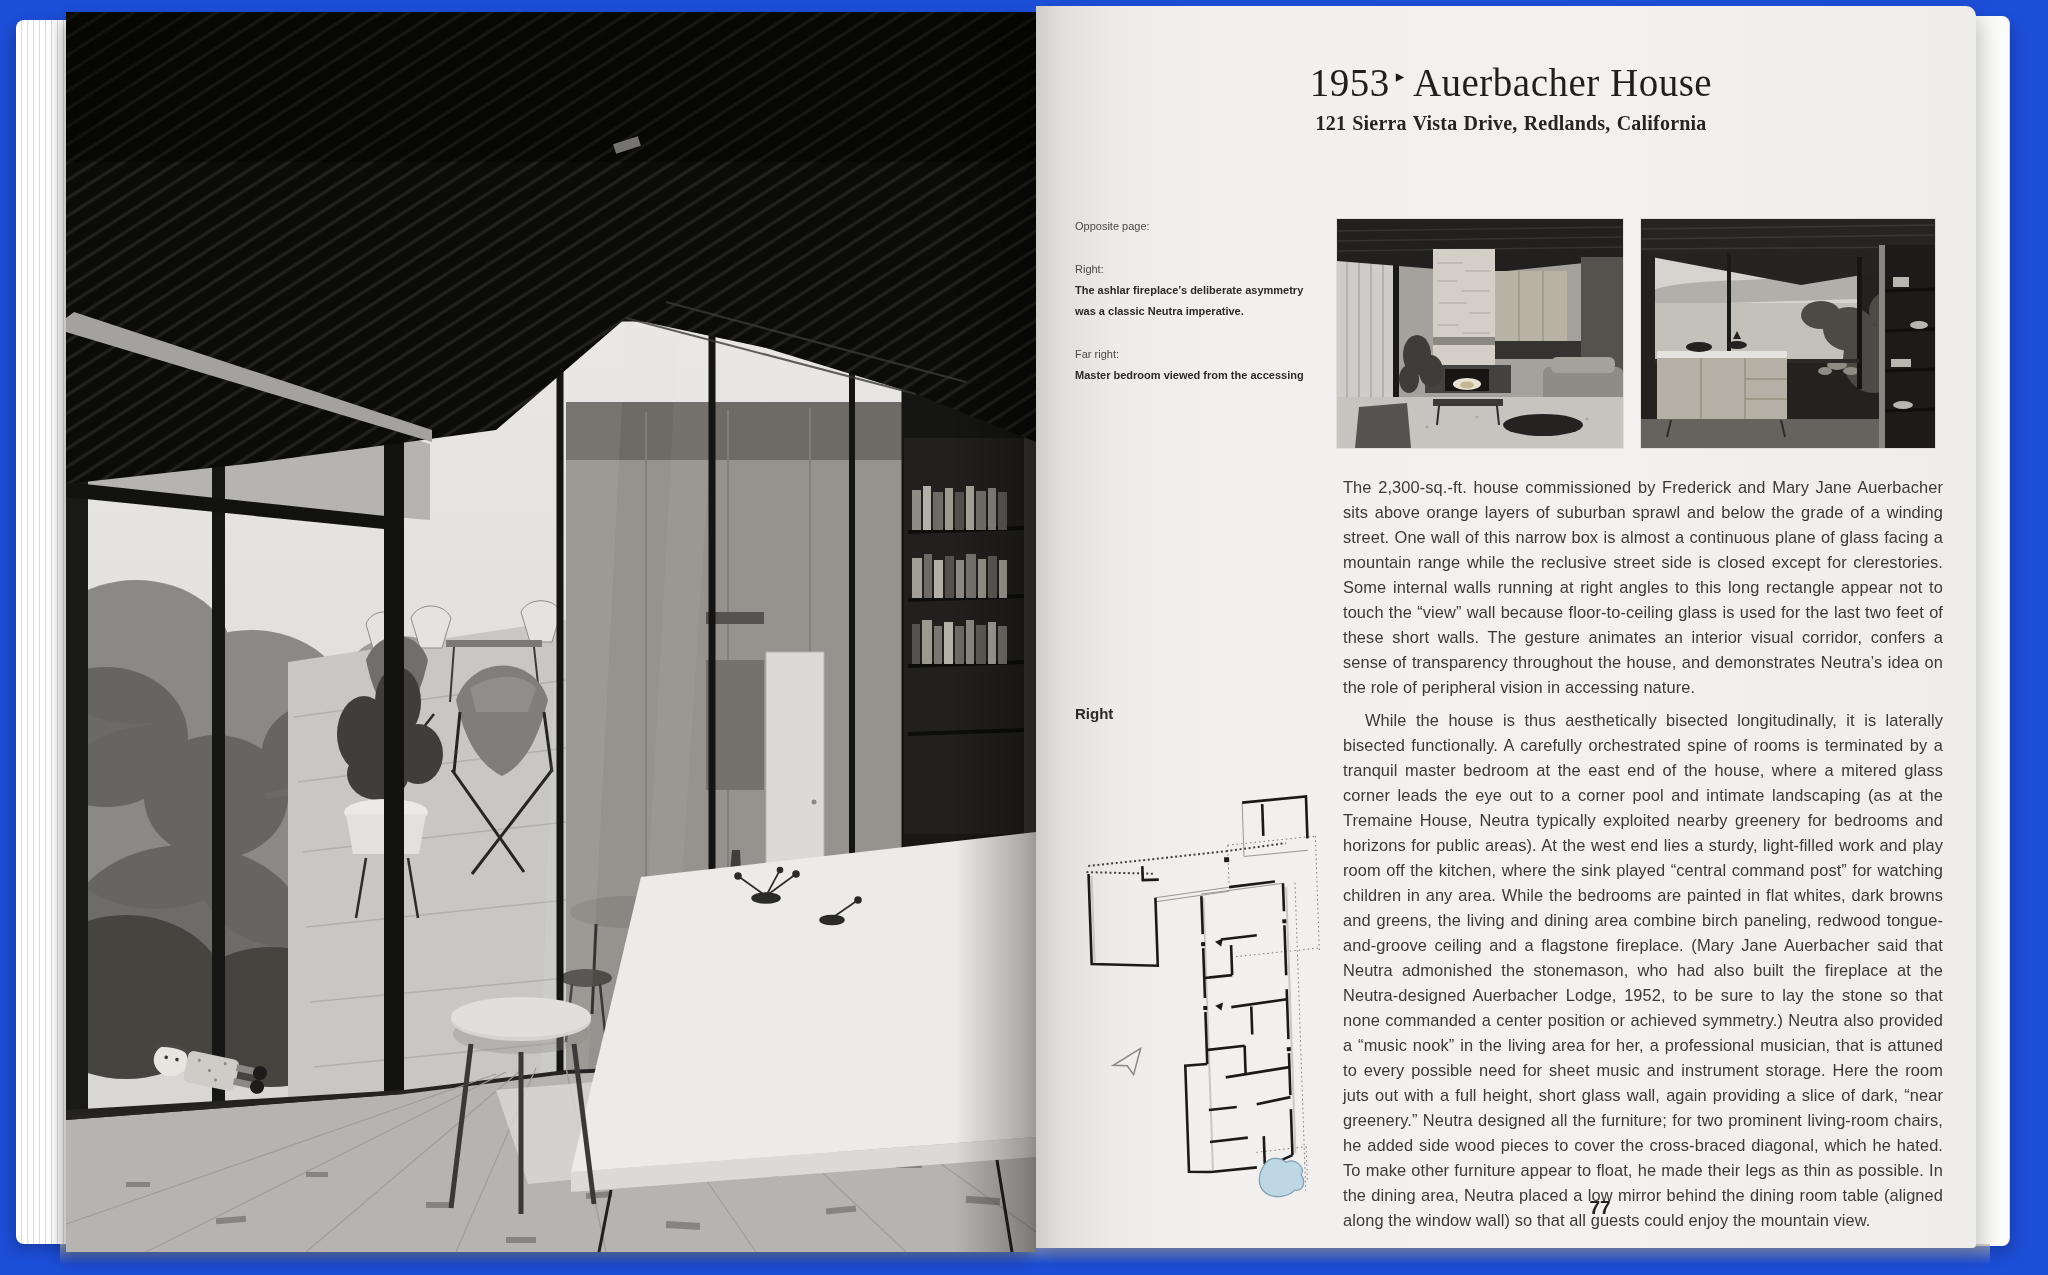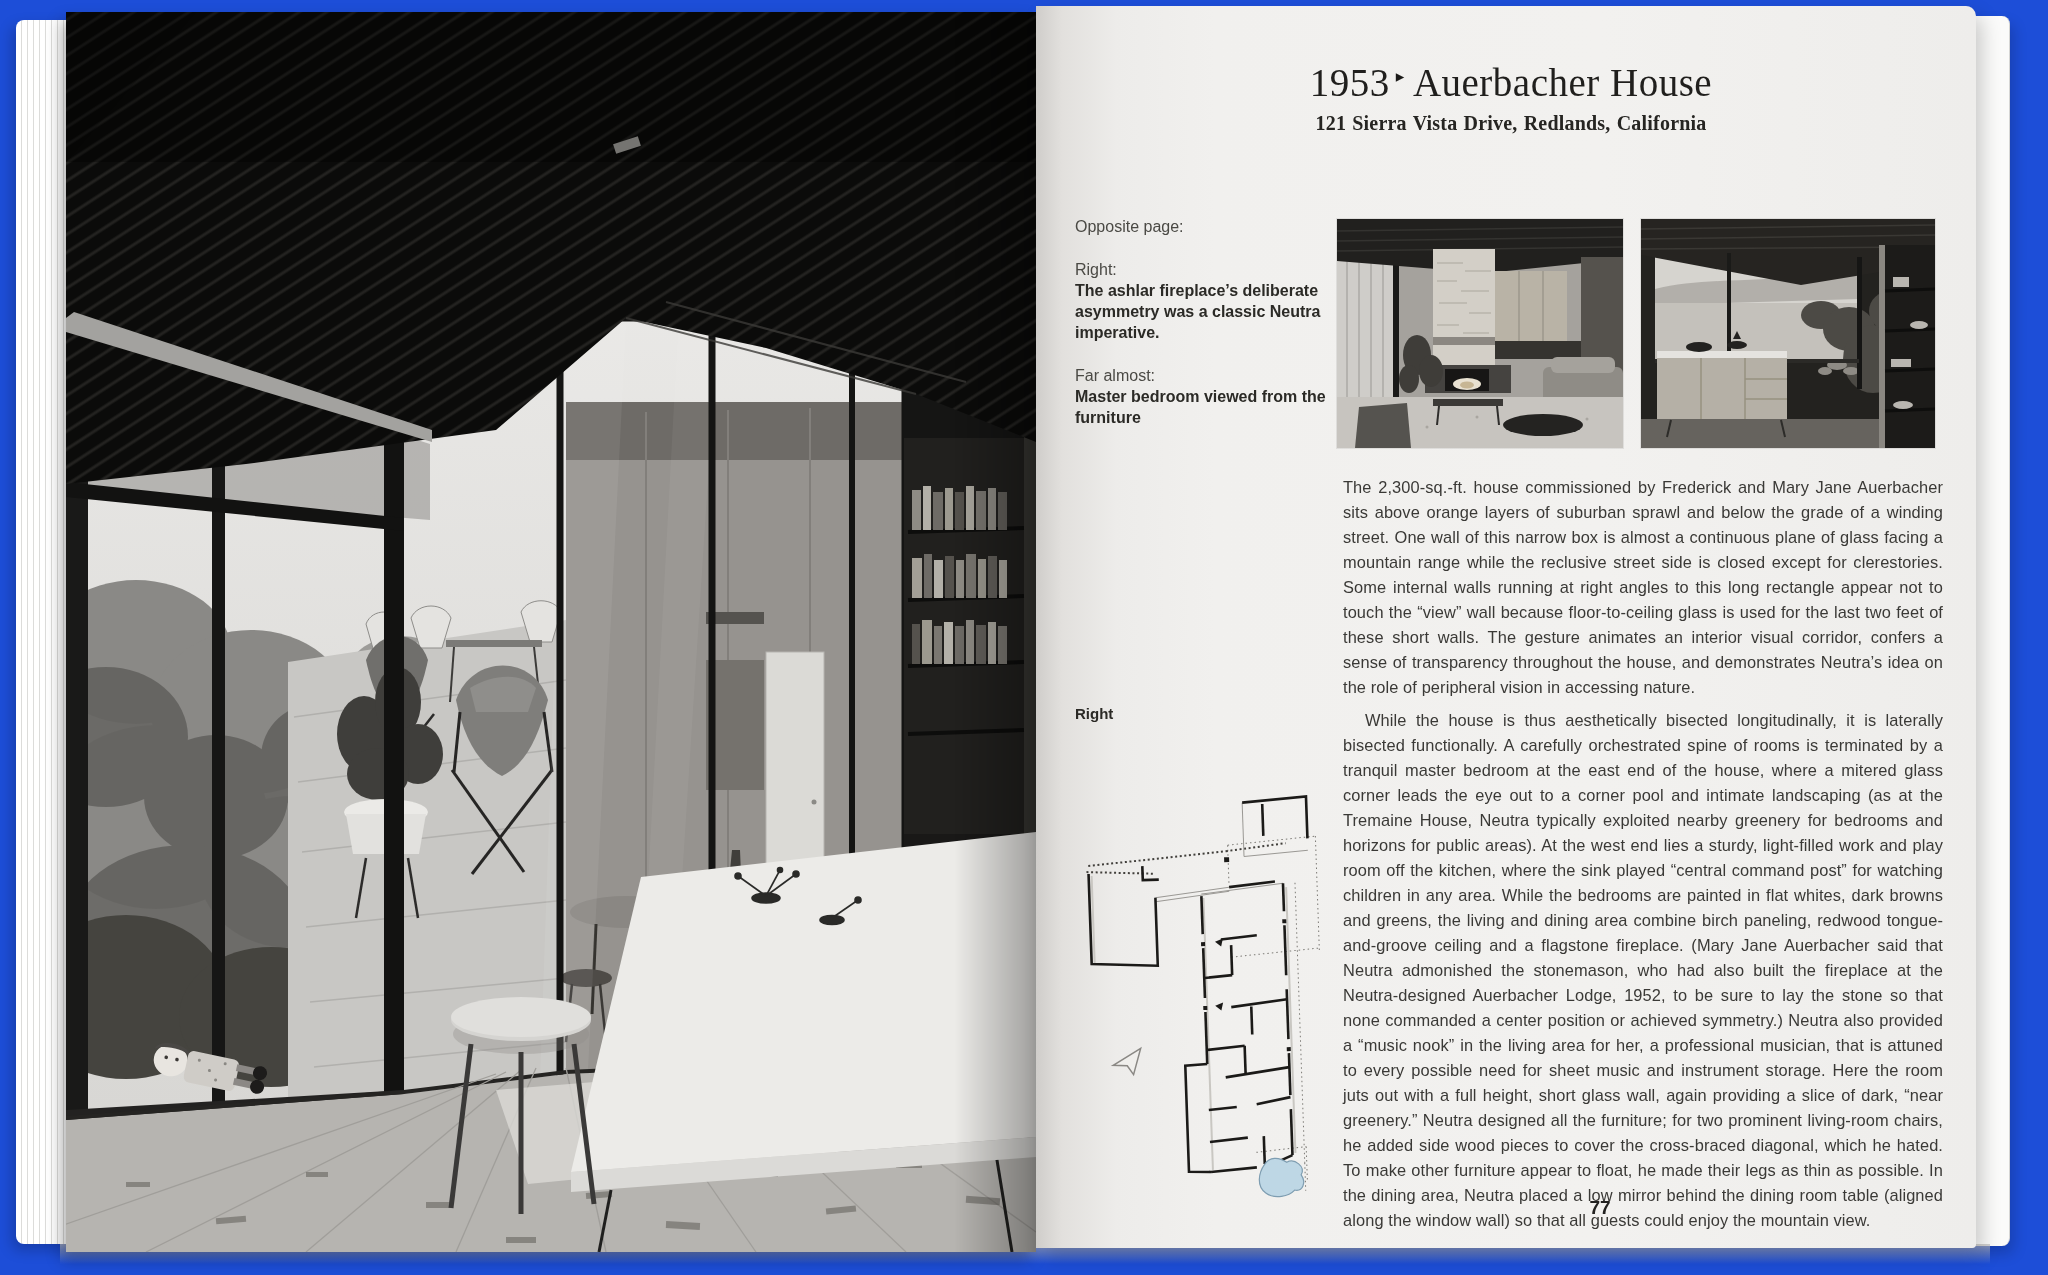--- a/index.html
+++ b/index.html
@@ -23,21 +23,21 @@
     background:linear-gradient(90deg,#cfcdca 0px,#e2e0dd 26px,#edecea 80px,#f1f0ee 180px,#f2f1ef 60%,#eeedeb 100%);
     border-radius:0 10px 4px 0;box-shadow:6px 10px 20px rgba(0,0,0,.20);}
 
   
   .title-block{position:absolute;left:175px;top:54px;width:600px;text-align:center;color:#201f1d;
     font-family:"Liberation Serif",serif;}
   .title-line{font-size:39px;letter-spacing:.5px;white-space:nowrap;}
   .title-sep{display:inline-block;font-size:17px;vertical-align:14px;margin:0 8px 0 6px;color:#1b1a18;}
   .title-subtitle{font-size:20px;font-weight:700;margin-top:7px;letter-spacing:.2px;word-spacing:1px;color:#262522;}
 
-  .captions-col{position:absolute;left:39px;top:210px;width:252px;font-size:16px;line-height:21px;}
+  .captions-col{position:absolute;left:39px;top:210px;width:252px;font-size:11px;line-height:21px;}
   .cap-group{margin-bottom:22px;}
   .cap-label{font-weight:400;color:#4a4944;}
   .cap-text{font-weight:700;color:#2b2a26;}
 
   .photo{position:absolute;top:213px;height:229px;background:#6c6a66;box-shadow:0 0 0 1px rgba(0,0,0,.08);}
   .photo svg{display:block;width:100%;height:100%;}
   .photo-fireplace{left:301px;width:286px;}
   .photo-bedroom{left:605px;width:294px;}
 
   .body-col{position:absolute;left:299px;top:461px;width:616px;font-size:16.4px;line-height:25px;
@@ -370,22 +370,22 @@
 
     <div class="captions-col">
       <div class="cap-group">
         <div class="cap-label">Opposite page:</div>
       </div>
       <div class="cap-group">
         <div class="cap-label">Right:</div>
         <div class="cap-text">The ashlar fireplace’s deliberate asymmetry was a classic Neutra imperative.</div>
       </div>
       <div class="cap-group">
-        <div class="cap-label">Far almost:</div>
-        <div class="cap-text">Master bedroom viewed from the furniture</div>
+        <div class="cap-label">Far right:</div>
+        <div class="cap-text">Master bedroom viewed from the accessing</div>
       </div>
     </div>
 
     <div class="photo photo-fireplace">
       <svg viewBox="0 0 286 229" preserveAspectRatio="none">
         <rect width="286" height="229" fill="#b0ada8"></rect>
         <rect x="0" y="28" width="58" height="152" fill="#cfcdc9"></rect>
         <g stroke="#b4b2ae" stroke-width="2">
             <line x1="10" y1="34" x2="10" y2="178"></line>
             <line x1="22" y1="34" x2="22" y2="178"></line>

